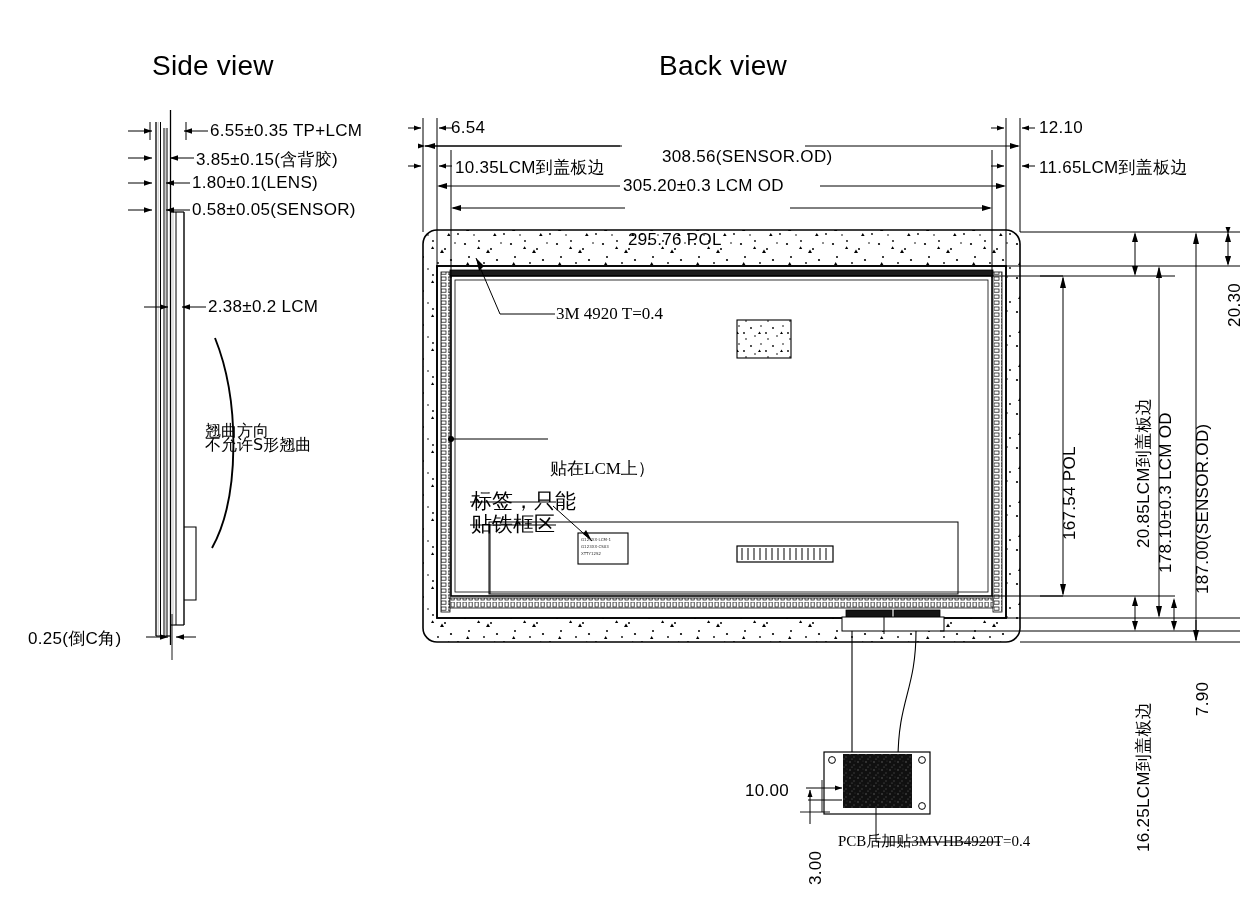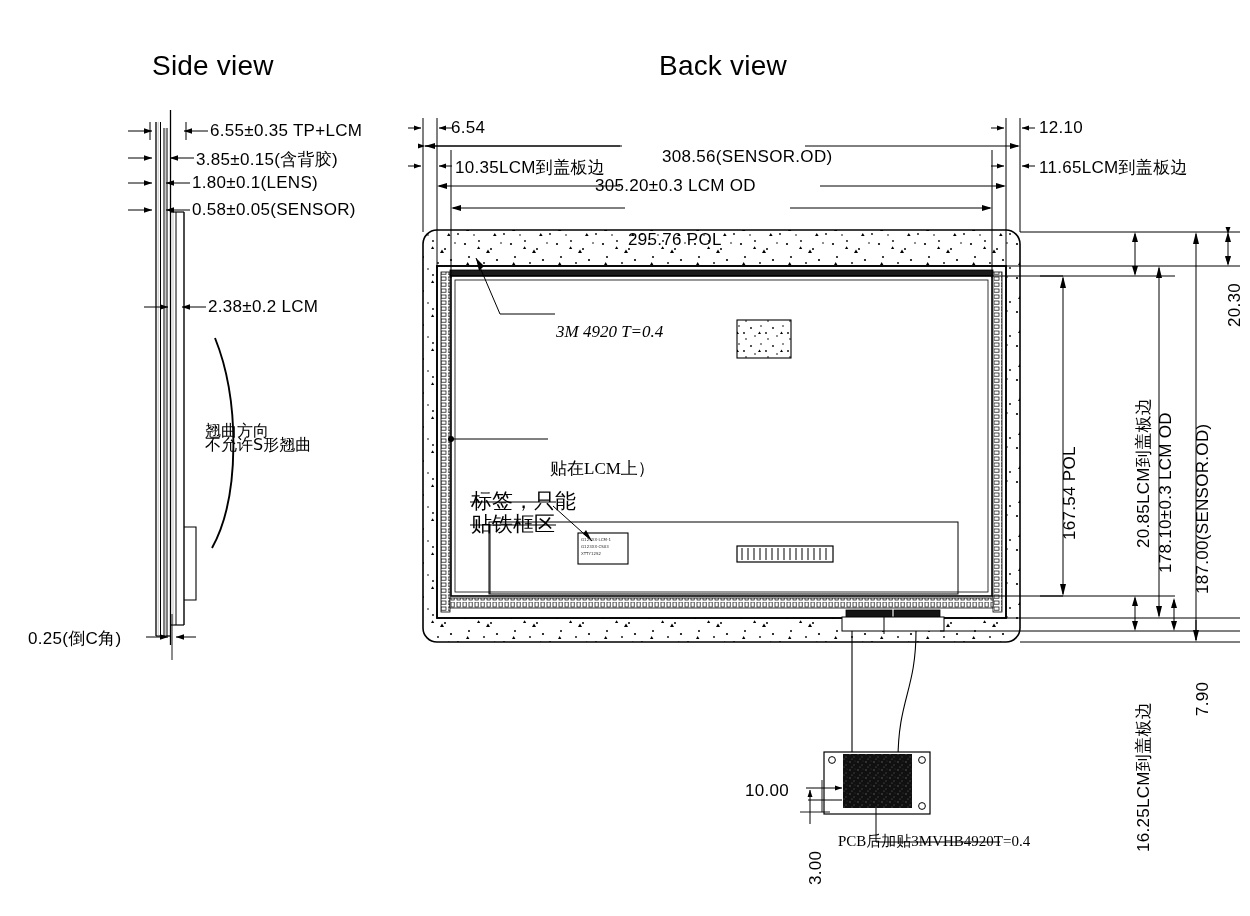--- a/index.html
+++ b/index.html
@@ -351,34 +351,34 @@
   <div class="dim" style="left:192px;top:200px;">0.58±0.05(SENSOR)</div>
   <div class="dim" style="left:208px;top:297px;">2.38±0.2  LCM</div>
   <div class="dim" style="left:28px;top:627px;">0.25(倒C角)</div>
 
   <div class="note-cn" style="left:205px;top:424px;">翘曲方向</div>
   <div class="note-cn" style="left:205px;top:438px;">不允许S形翘曲</div>
 
   <div class="dim" style="left:451px;top:118px;">6.54</div>
   <div class="dim" style="left:622px;top:147px;margin-left:40px;">308.56(SENSOR.OD)</div>
   <div class="dim" style="left:455px;top:156px;">10.35LCM到盖板边</div>
-  <div class="dim" style="left:595px;top:176px;">305.20±0.3  LCM  OD</div>
+  <div class="dim" style="left:623px;top:176px;">305.20±0.3  LCM  OD</div>
   <div class="dim" style="left:628px;top:198px;margin-top:32px;">295.76  POL</div>
   <div class="dim" style="left:1039px;top:118px;">12.10</div>
   <div class="dim" style="left:1039px;top:156px;">11.65LCM到盖板边</div>
 
   <div class="dim vert" style="left:1060px;top:540px;">167.54  POL</div>
   <div class="dim vert" style="left:1132px;top:548px;">20.85LCM到盖板边</div>
   <div class="dim vert" style="left:1156px;top:573px;">178.10±0.3  LCM  OD</div>
   <div class="dim vert" style="left:1193px;top:594px;">187.00(SENSOR.OD)</div>
   <div class="dim vert" style="left:1225px;top:327px;">20.30</div>
   <div class="dim vert" style="left:1132px;top:852px;">16.25LCM到盖板边</div>
   <div class="dim vert" style="left:1193px;top:716px;">7.90</div>
 
-  <div class="callout" style="left:556px;top:322px;font-style:italic;">3M  4920  T=0.4</div>
+  <div class="callout" style="left:556px;top:304px;">3M  4920  T=0.4</div>
   <div class="callout" style="left:550px;top:457px;">贴在LCM上）</div>
   <div class="callout-b" style="left:471px;top:487px;">标签，只能</div>
   <div class="callout-b" style="left:471px;top:510px;">贴铁框区</div>
 
   <div class="tinylabel" style="left:581px;top:537px;">G123XX-LCM-1</div>
   <div class="tinylabel" style="left:581px;top:544px;">G123XX-CS03</div>
   <div class="tinylabel" style="left:581px;top:551px;">XTTY12S2</div>
 
   <div class="dim" style="left:745px;top:781px;">10.00</div>
   <div class="dim vert" style="left:806px;top:885px;">3.00</div>

